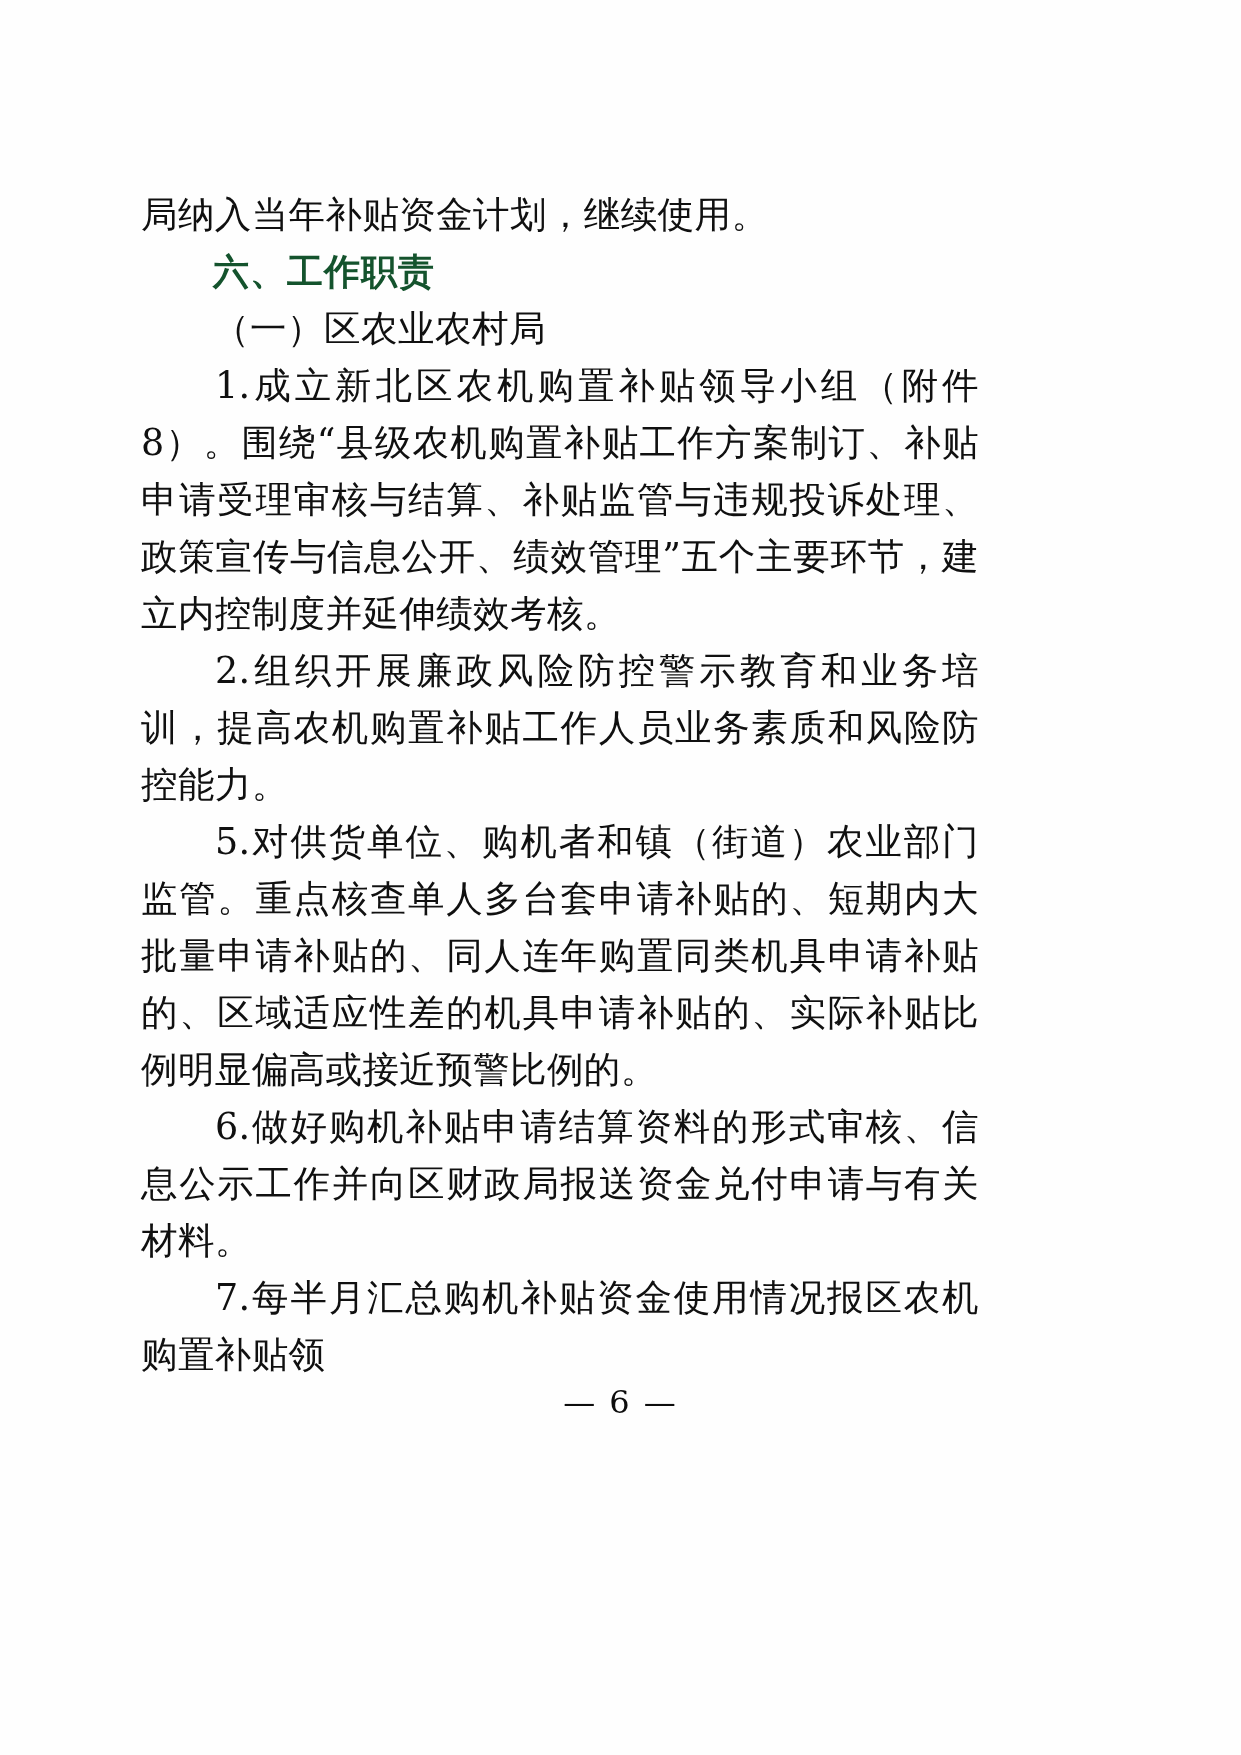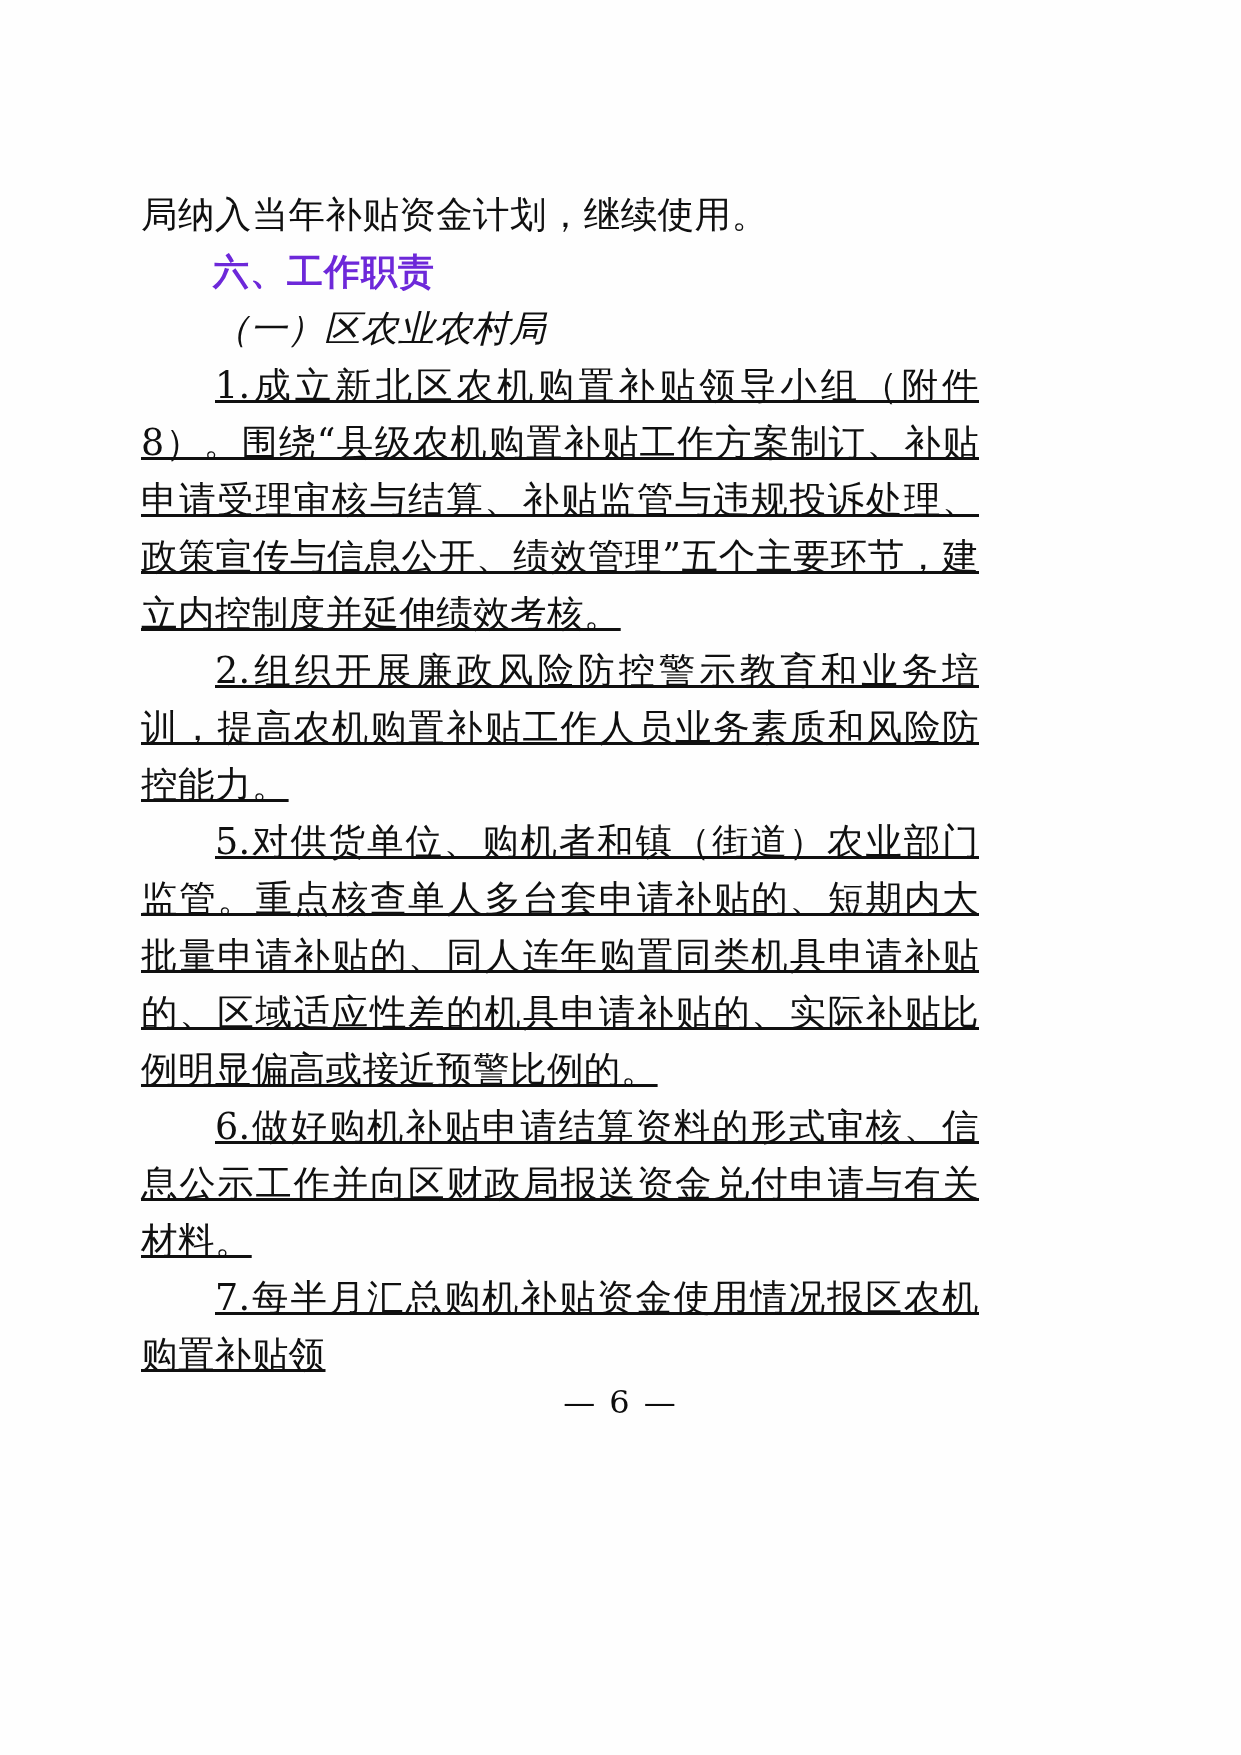--- a/index.html
+++ b/index.html
@@ -41,50 +41,48 @@
     letter-spacing: 0.4px;
     text-align: justify;
     text-justify: inter-character;
     margin: 0;
     color: #101010;
     font-weight: 400;
   }
 
   .para.indent {
     text-indent: 74px;
-    text-decoration: underline;
   }
 
   .para.cont {
     text-indent: 0;
   }
 
   
   .h-section {
     font-family: "DejaVu Sans", "Liberation Sans", sans-serif;
     font-size: 36px;
     line-height: 57px;
     font-weight: 700;
     letter-spacing: 1px;
     text-indent: 72px;
     margin: 0;
-    color: #6d28d9;
+    color: #14532d;
   }
 
   
   .h-sub {
     font-family: "DejaVu Serif", "Liberation Serif", serif;
     font-size: 36.5px;
     line-height: 57px;
     font-weight: 400;
     letter-spacing: 0.5px;
     text-indent: 72px;
     margin: 0;
     color: #101010;
-    font-style: italic;
   }
 
   
   .page-number {
     position: absolute;
     left: 0;
     top: 1383px;
     width: 1241px;
     text-align: center;
     font-family: "DejaVu Serif", "Liberation Serif", serif;

